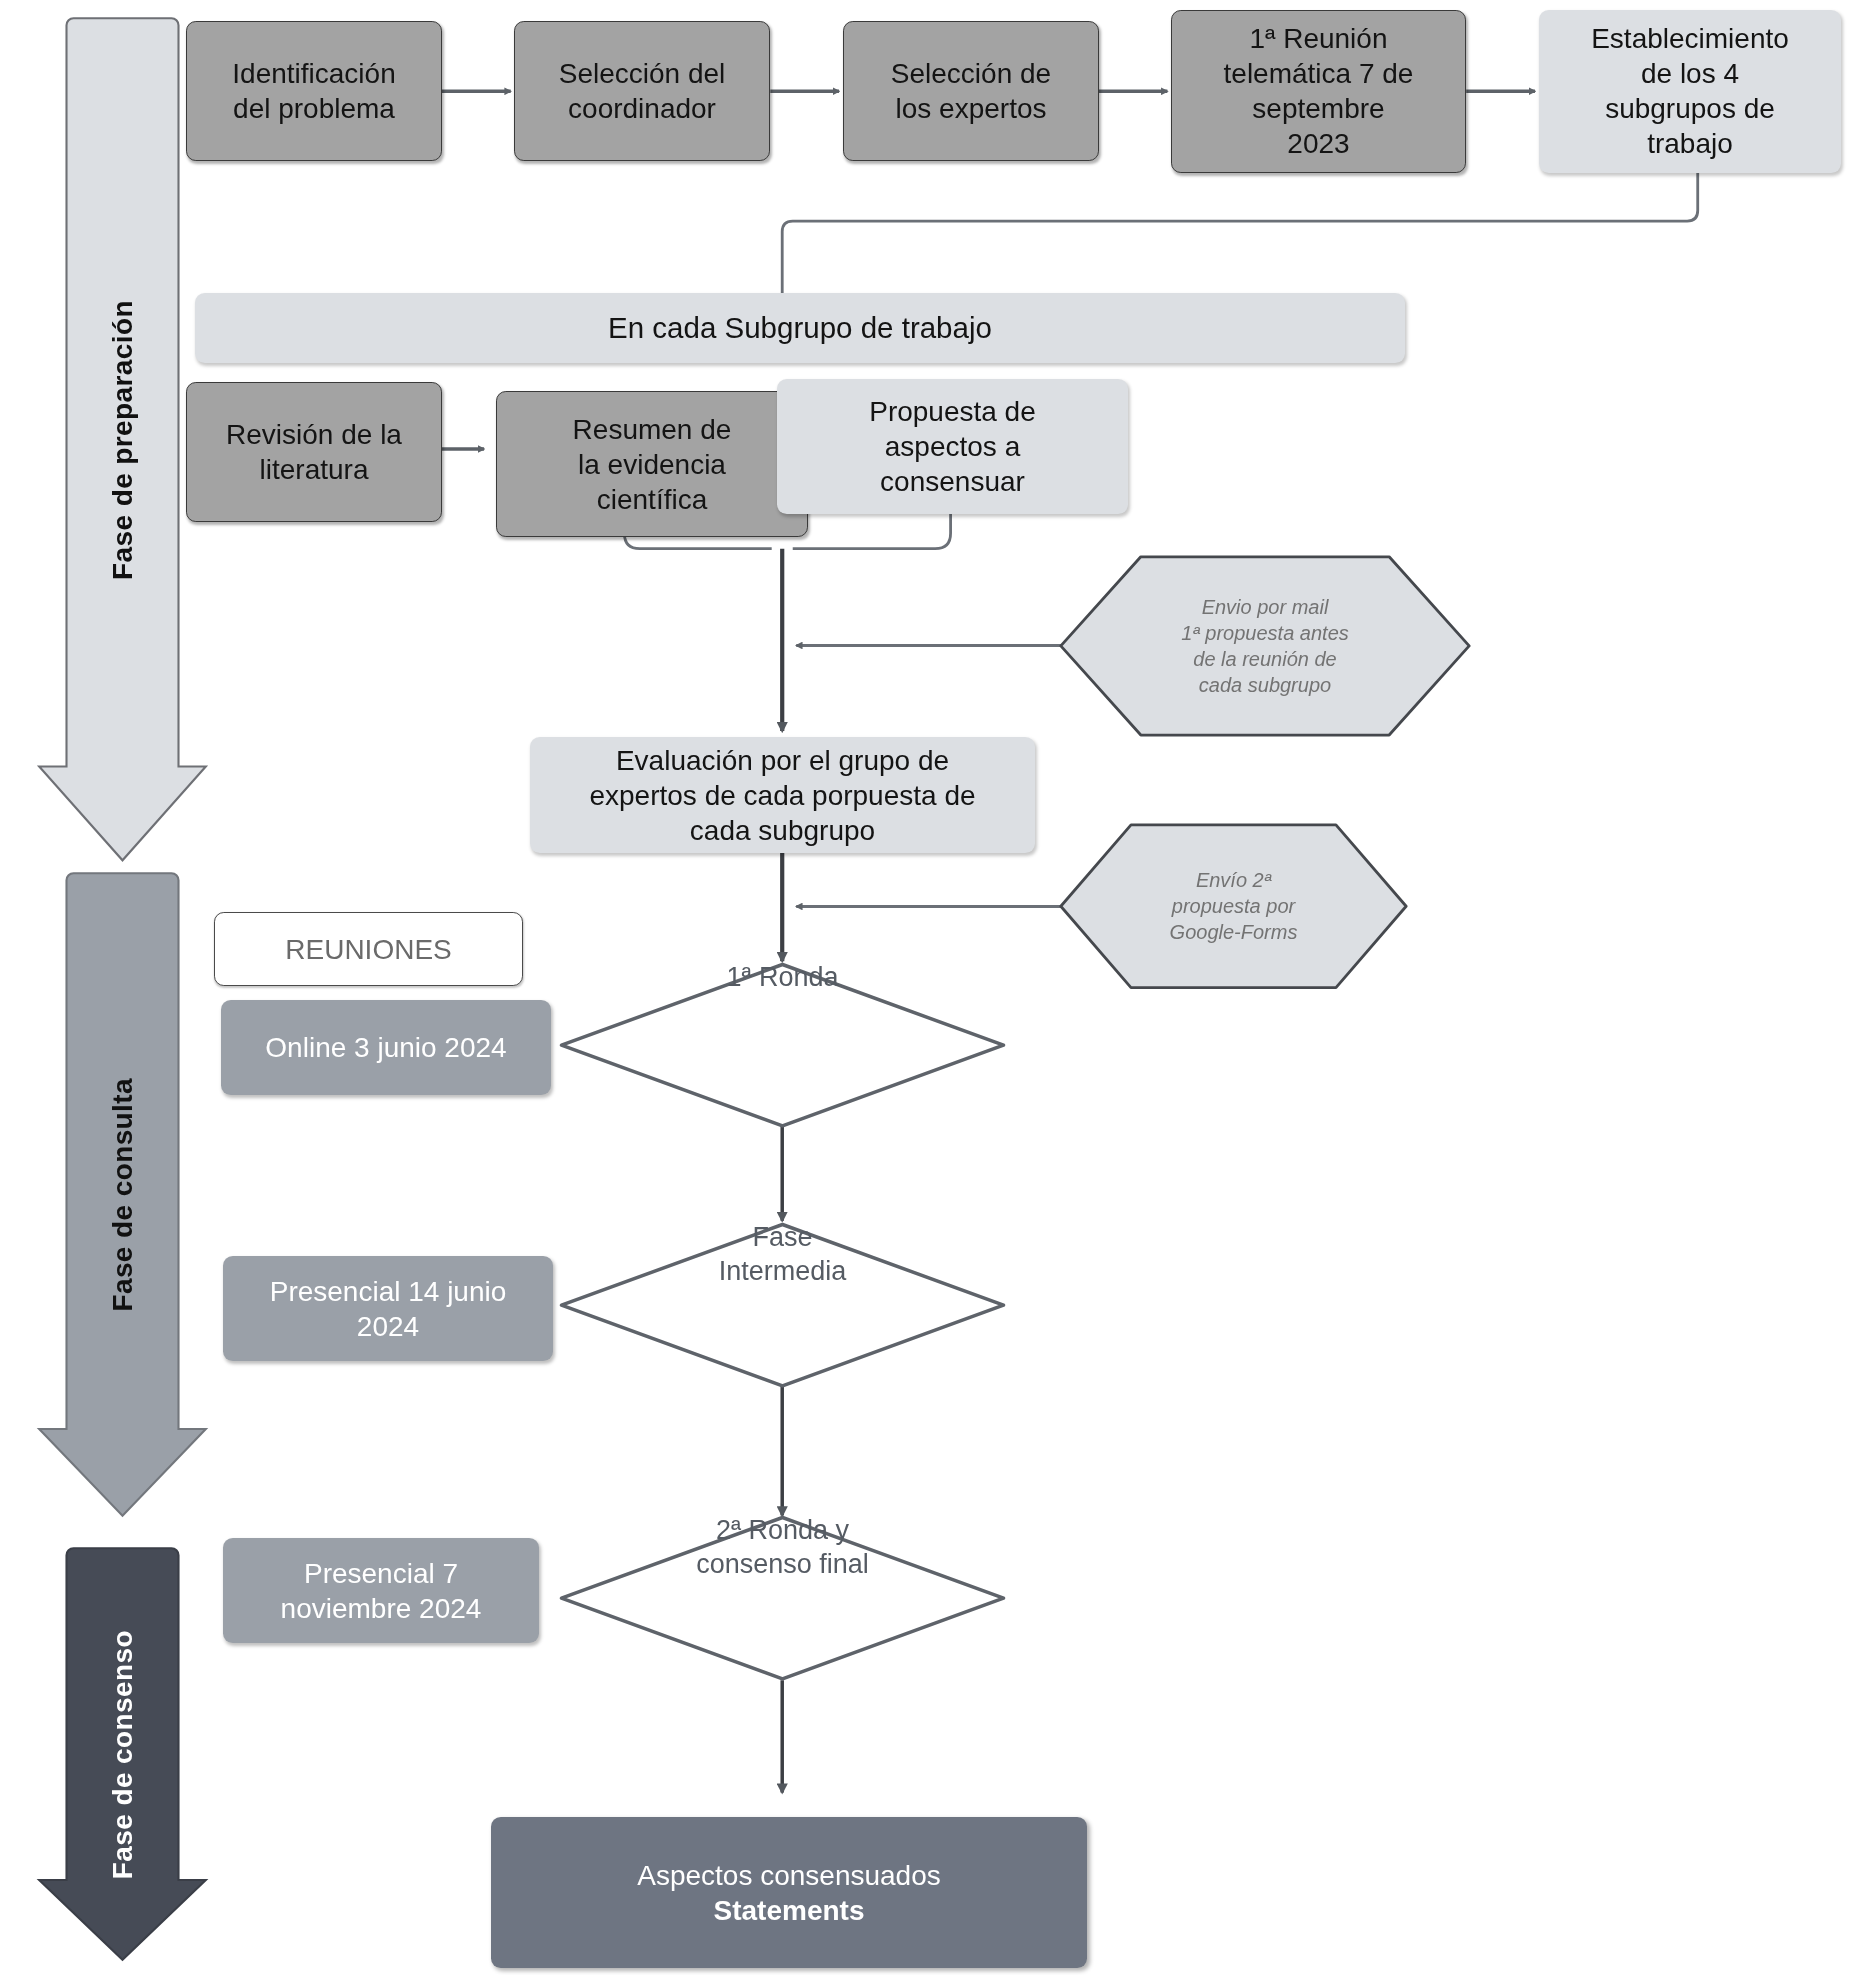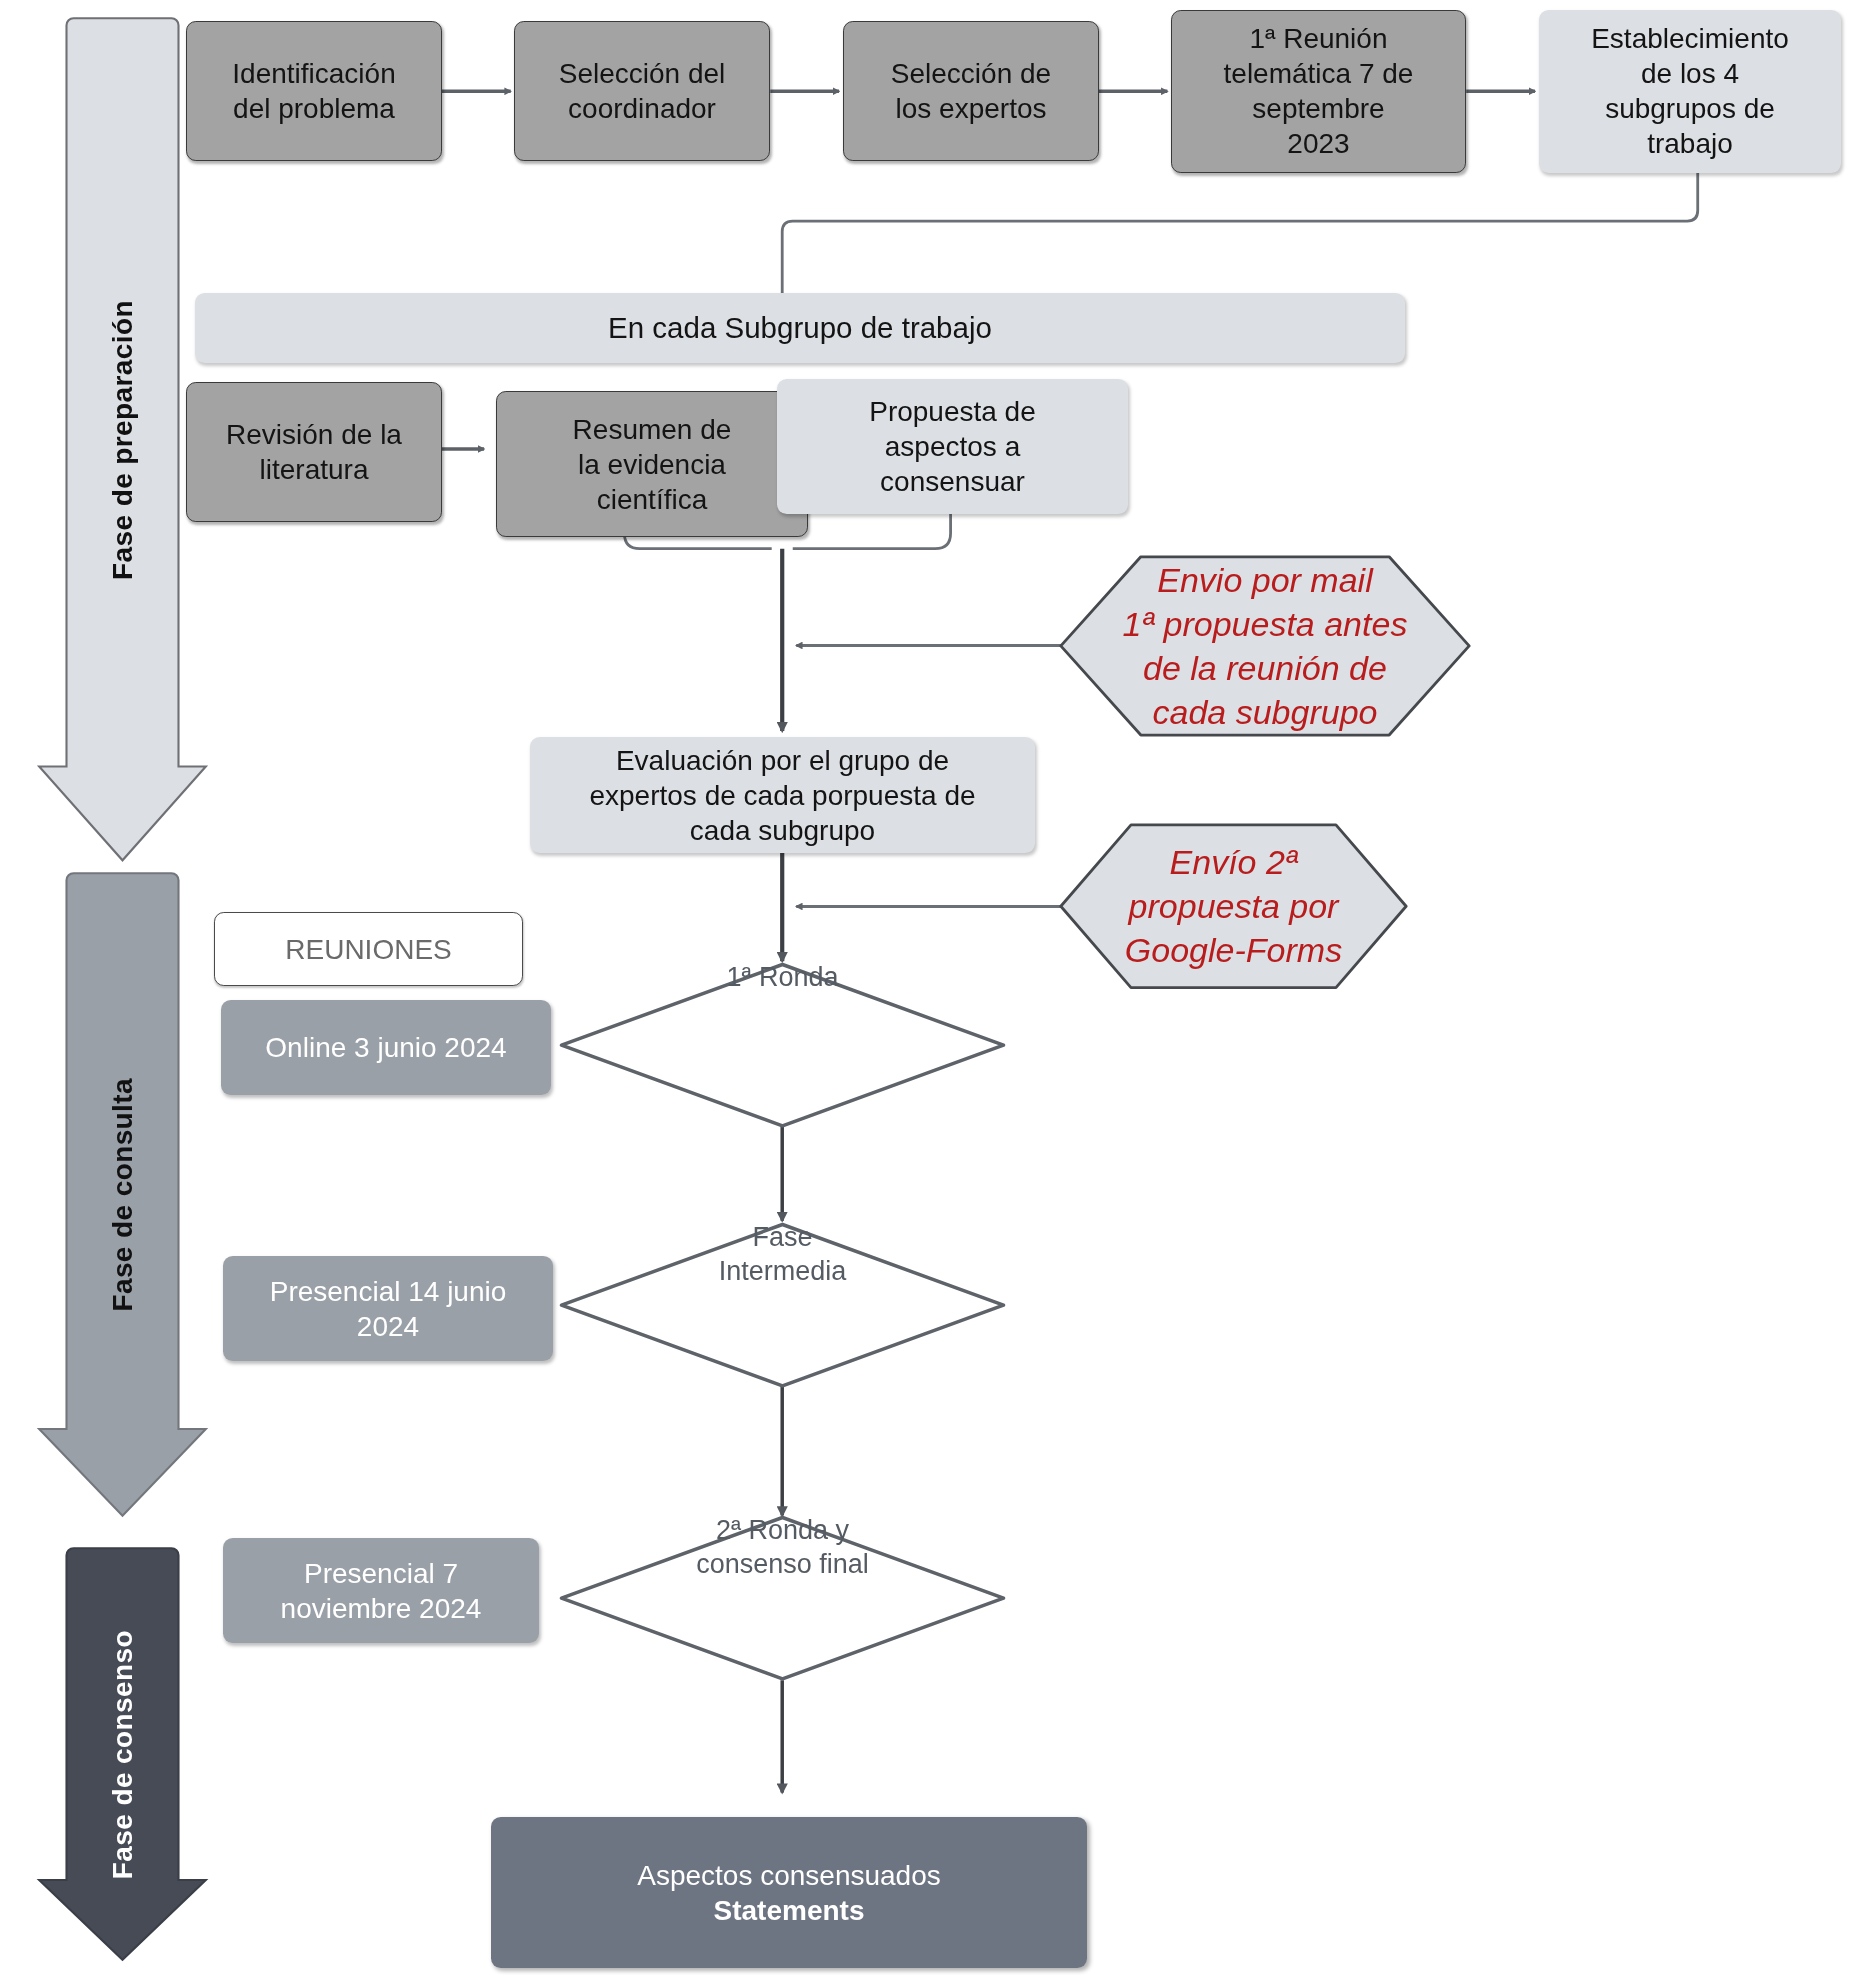--- a/index.html
+++ b/index.html
@@ -29,22 +29,22 @@
   .diamond{position:absolute;}
   .diamond svg{position:absolute;inset:0;}
   .diamond .dlabel{position:absolute;inset:0;display:flex;align-items:flex-start;
                    justify-content:center;text-align:center;color:#555b63;
                    font-size:27px;line-height:1.25;}
 
   
   .hexwrap{position:absolute;}
   .hexwrap svg{position:absolute;inset:0;}
   .hexwrap .hlabel{position:absolute;inset:0;display:flex;align-items:center;
-                   justify-content:center;text-align:center;color:#b91c1c;
-                   font-style:italic;font-size:34px;line-height:1.3;}
+                   justify-content:center;text-align:center;color:#737373;
+                   font-style:italic;font-size:20px;line-height:1.3;}
 
   
   .phase{position:absolute;}
   .phase svg{position:absolute;inset:0;}
   .phase .plabel{position:absolute;inset:0;display:flex;align-items:center;
                  justify-content:center;}
   .phase .plabel span{writing-mode:vertical-rl;transform:rotate(180deg);
                       font-weight:bold;font-size:28px;letter-spacing:0.4px;}
 
   

